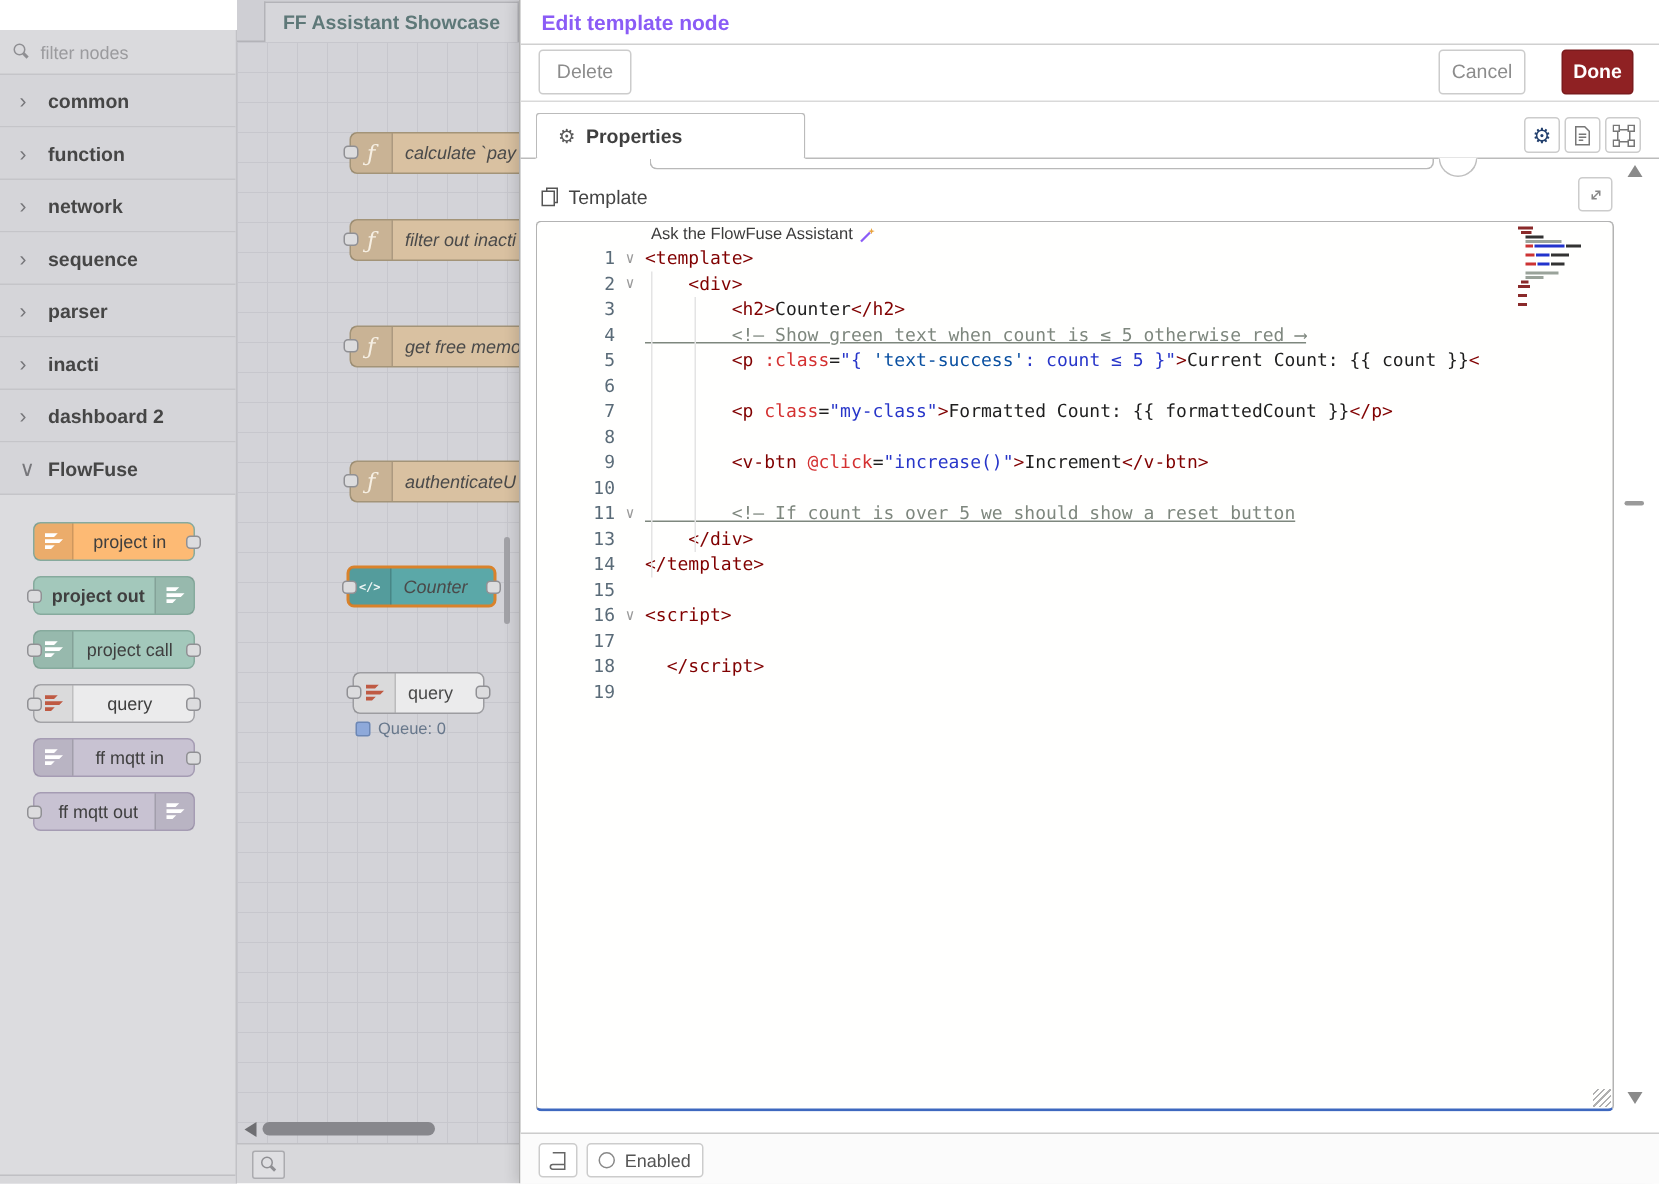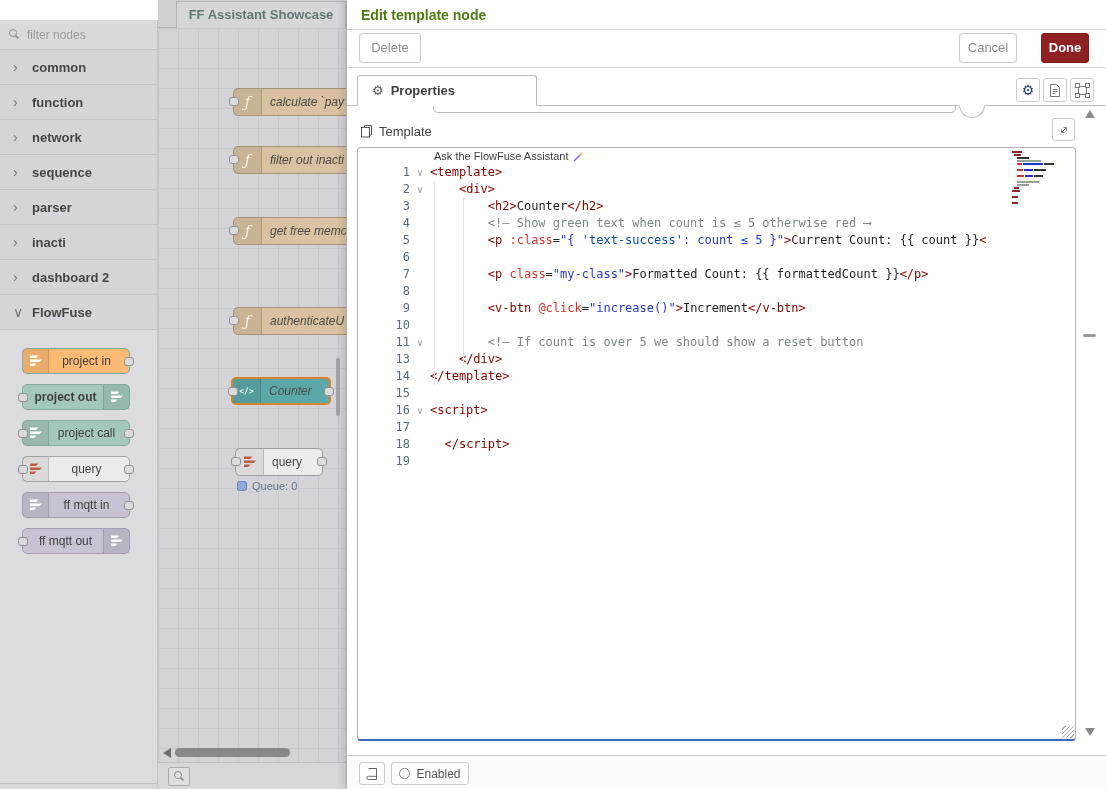--- a/index.html
+++ b/index.html
@@ -80,21 +80,21 @@
     background:#dfdfe2; border:1px solid #ababaf; border-radius:2px;
     display:flex; align-items:center; justify-content:center; }
 
   
   .tray { position:absolute; left:346px; top:0; width:760px; height:789px;
     background:#fff; border-left:1px solid #adadad;
     box-shadow:-3px 0 8px rgba(0,0,0,0.12); }
   .tray-header { position:absolute; left:0; top:0; right:0; height:30px;
     border-bottom:1px solid #d0d0d0; }
   .tray-title { position:absolute; left:14px; top:7px; font-size:14px;
-    font-weight:bold; color:#4d7c0f; }
+    font-weight:bold; color:#8b5cf6; }
   .tray-toolbar { position:absolute; left:0; top:30px; right:0; height:38px;
     border-bottom:1px solid #d9d9d9; }
   .btn { position:absolute; top:3px; height:30px; border-radius:3px; font-size:13px;
     text-align:center; cursor:pointer; }
   .btn-plain { background:#fff; border:1px solid #ccc; color:#8c8c8c; }
   .btn-done { background:#8f2123; border:1px solid #7a1b1d; color:#fff; font-weight:bold; }
   .tabstrip { position:absolute; left:0; top:68px; right:0; height:38px;
     border-bottom:1px solid #bbb; }
   .ptab { position:absolute; left:10px; bottom:-1px; width:180px; height:31px;
     background:#fff; border:1px solid #bbb; border-bottom:1px solid #fff;
@@ -136,21 +136,21 @@
     font-family:"Liberation Sans", sans-serif; display:flex; align-items:center; gap:4px; }
   .crow { display:flex; height:17px; line-height:17px; white-space:pre; }
   .ln { width:52px; text-align:right; color:#5a6b78; flex:0 0 52px; }
   .fold { width:20px; text-align:center; color:#9a9a9a; font-size:10px; flex:0 0 20px; }
   .code { white-space:pre; }
   .c-tag { color:#800000; }
   .c-attr { color:#d43131; }
   .c-val { color:#2836c9; }
   .c-val2 { color:#0a50a1; }
   .c-txt { color:#1e1e1e; }
-  .c-com { color:#7e877e; }
+  .c-com { color:#7e877e;text-decoration:underline; }
   .guide { position:absolute; width:1px; background:#e4e4e4; }
   .minimap { position:absolute; right:17px; top:3px; width:46px; }
   .mrow { height:2px; margin-bottom:1px; display:flex; }
   .mrow span { height:2px; display:inline-block; margin-right:1px; }
   .resize-handle { position:absolute; right:1px; bottom:1px; width:12px; height:12px;
     background:repeating-linear-gradient(135deg, transparent 0 2px, #b0b0b0 2px 3px); }
 
   .tray-footer { position:absolute; left:0; bottom:0; right:0; height:34px;
     background:#fbfbfb; border-top:1px solid #ccc; }
   .foot-btn { position:absolute; top:6px; height:23px; background:#fff;

